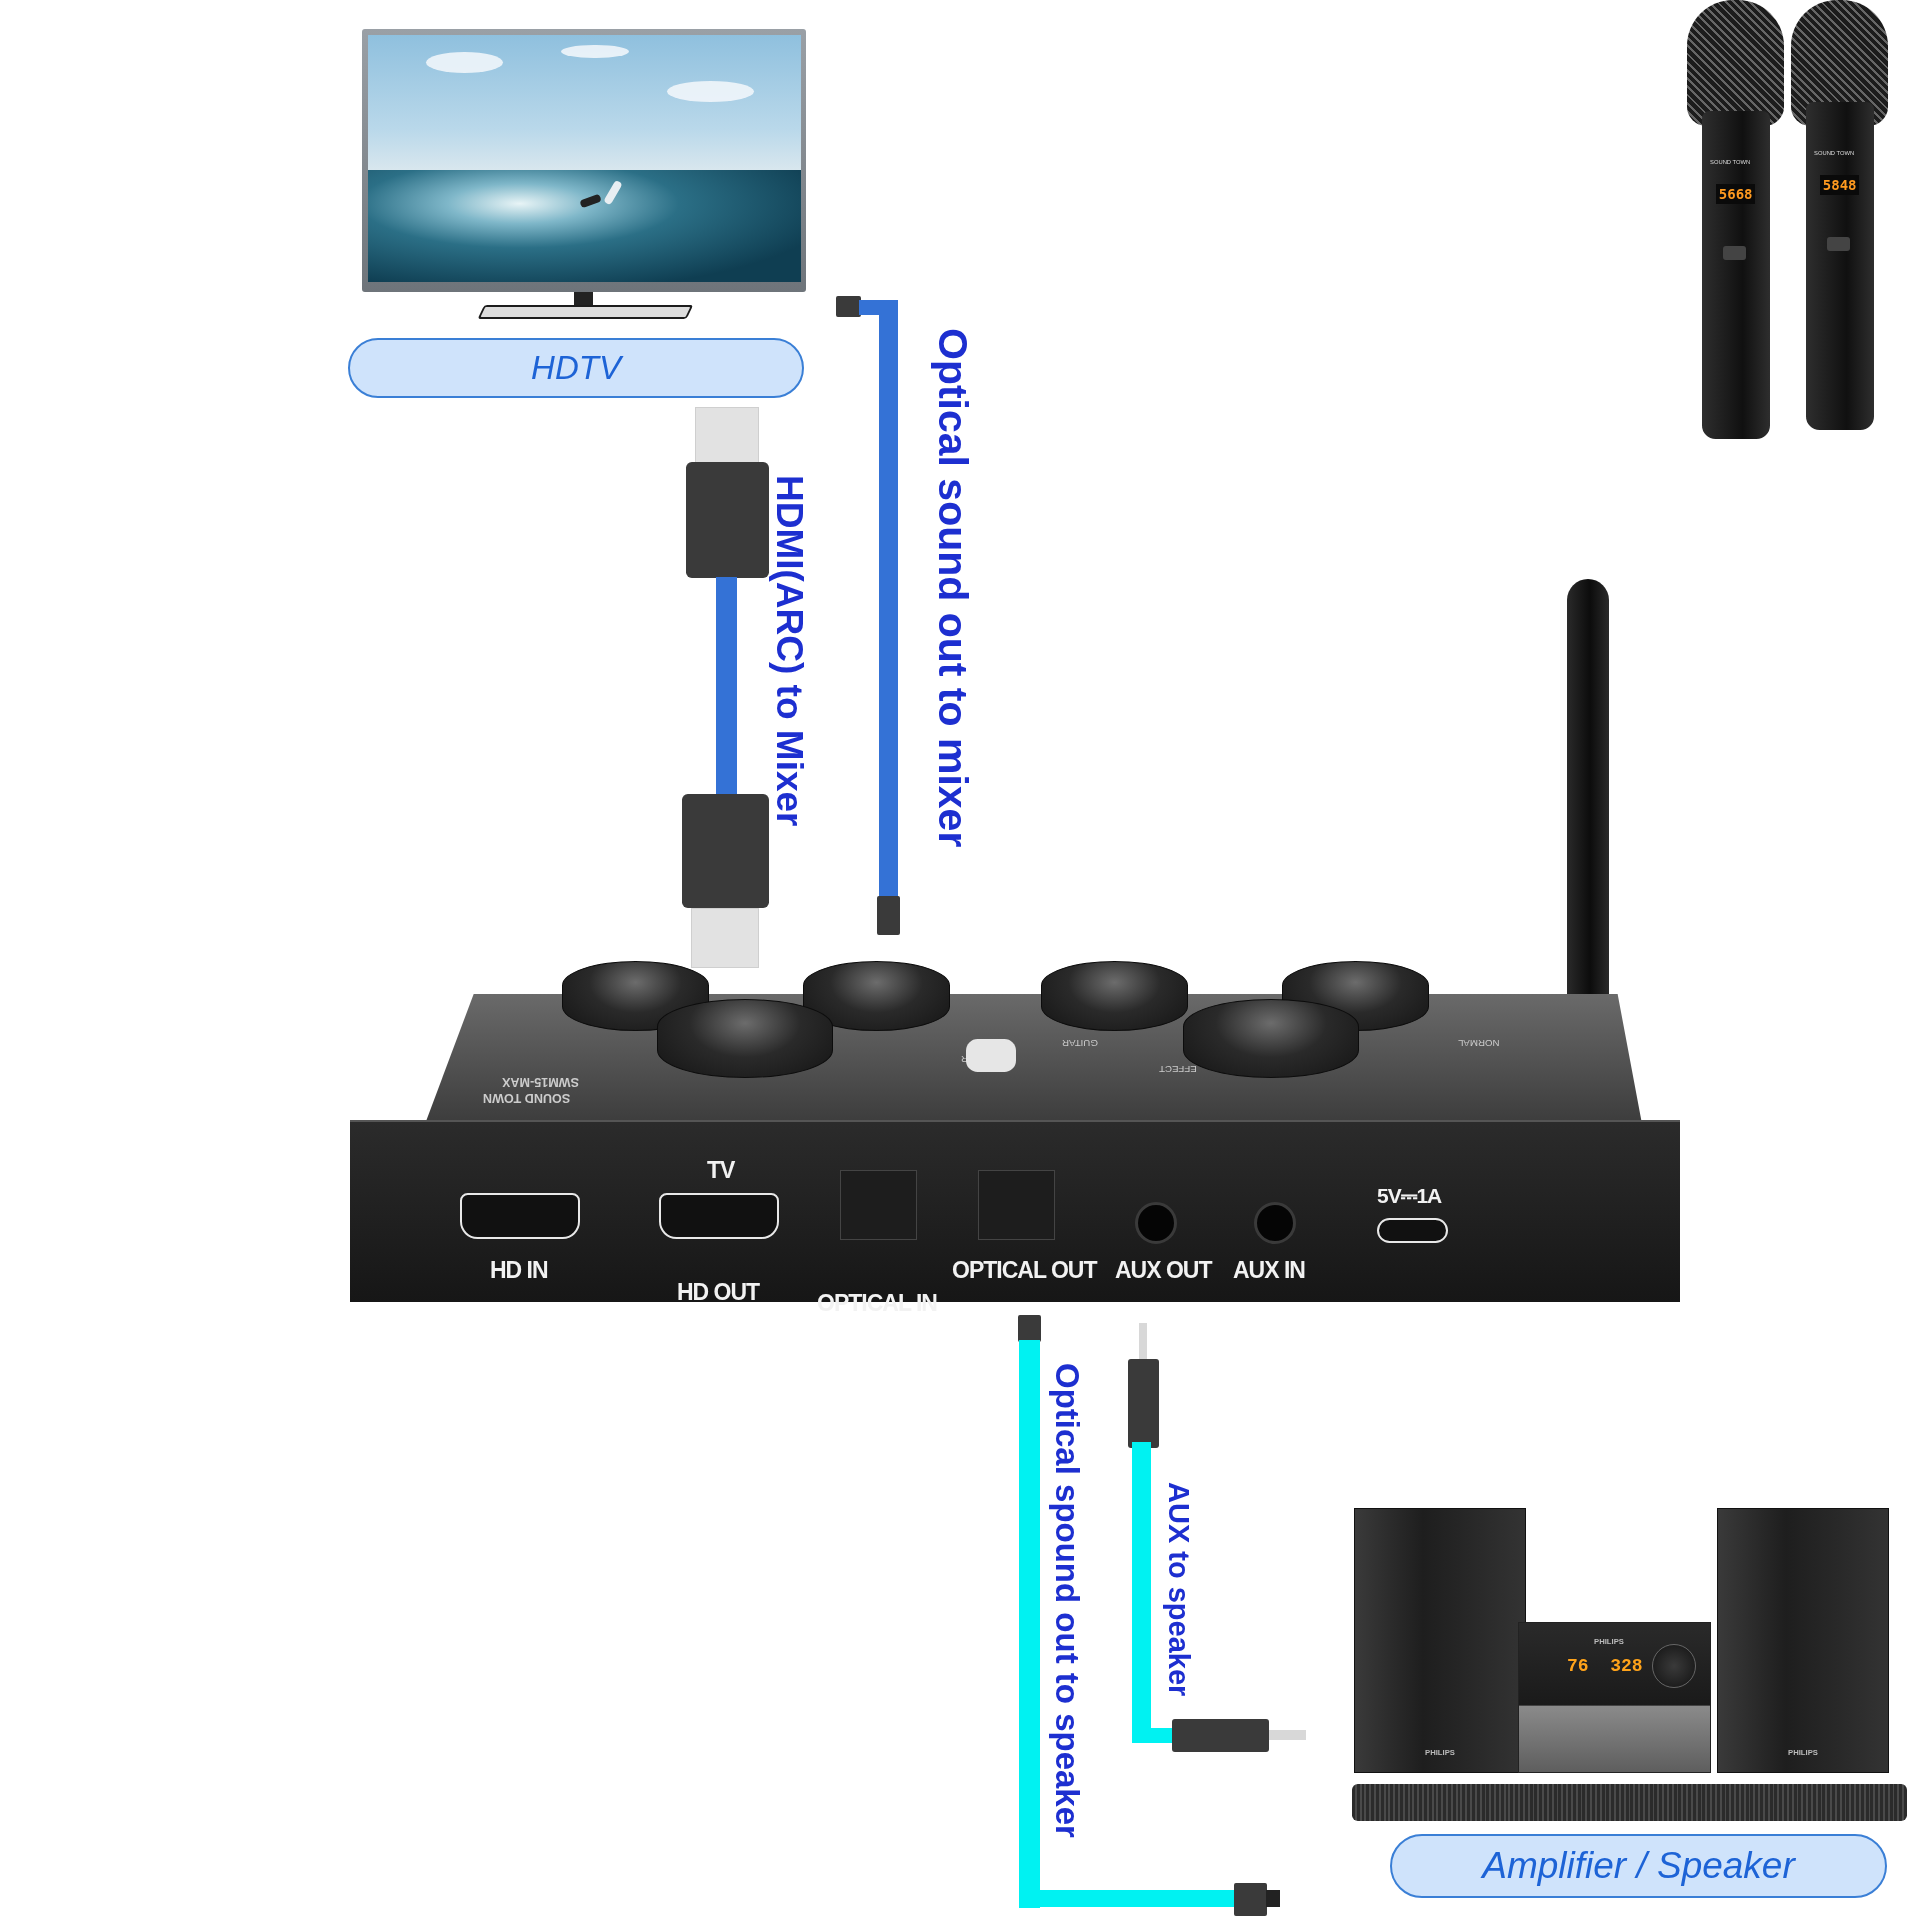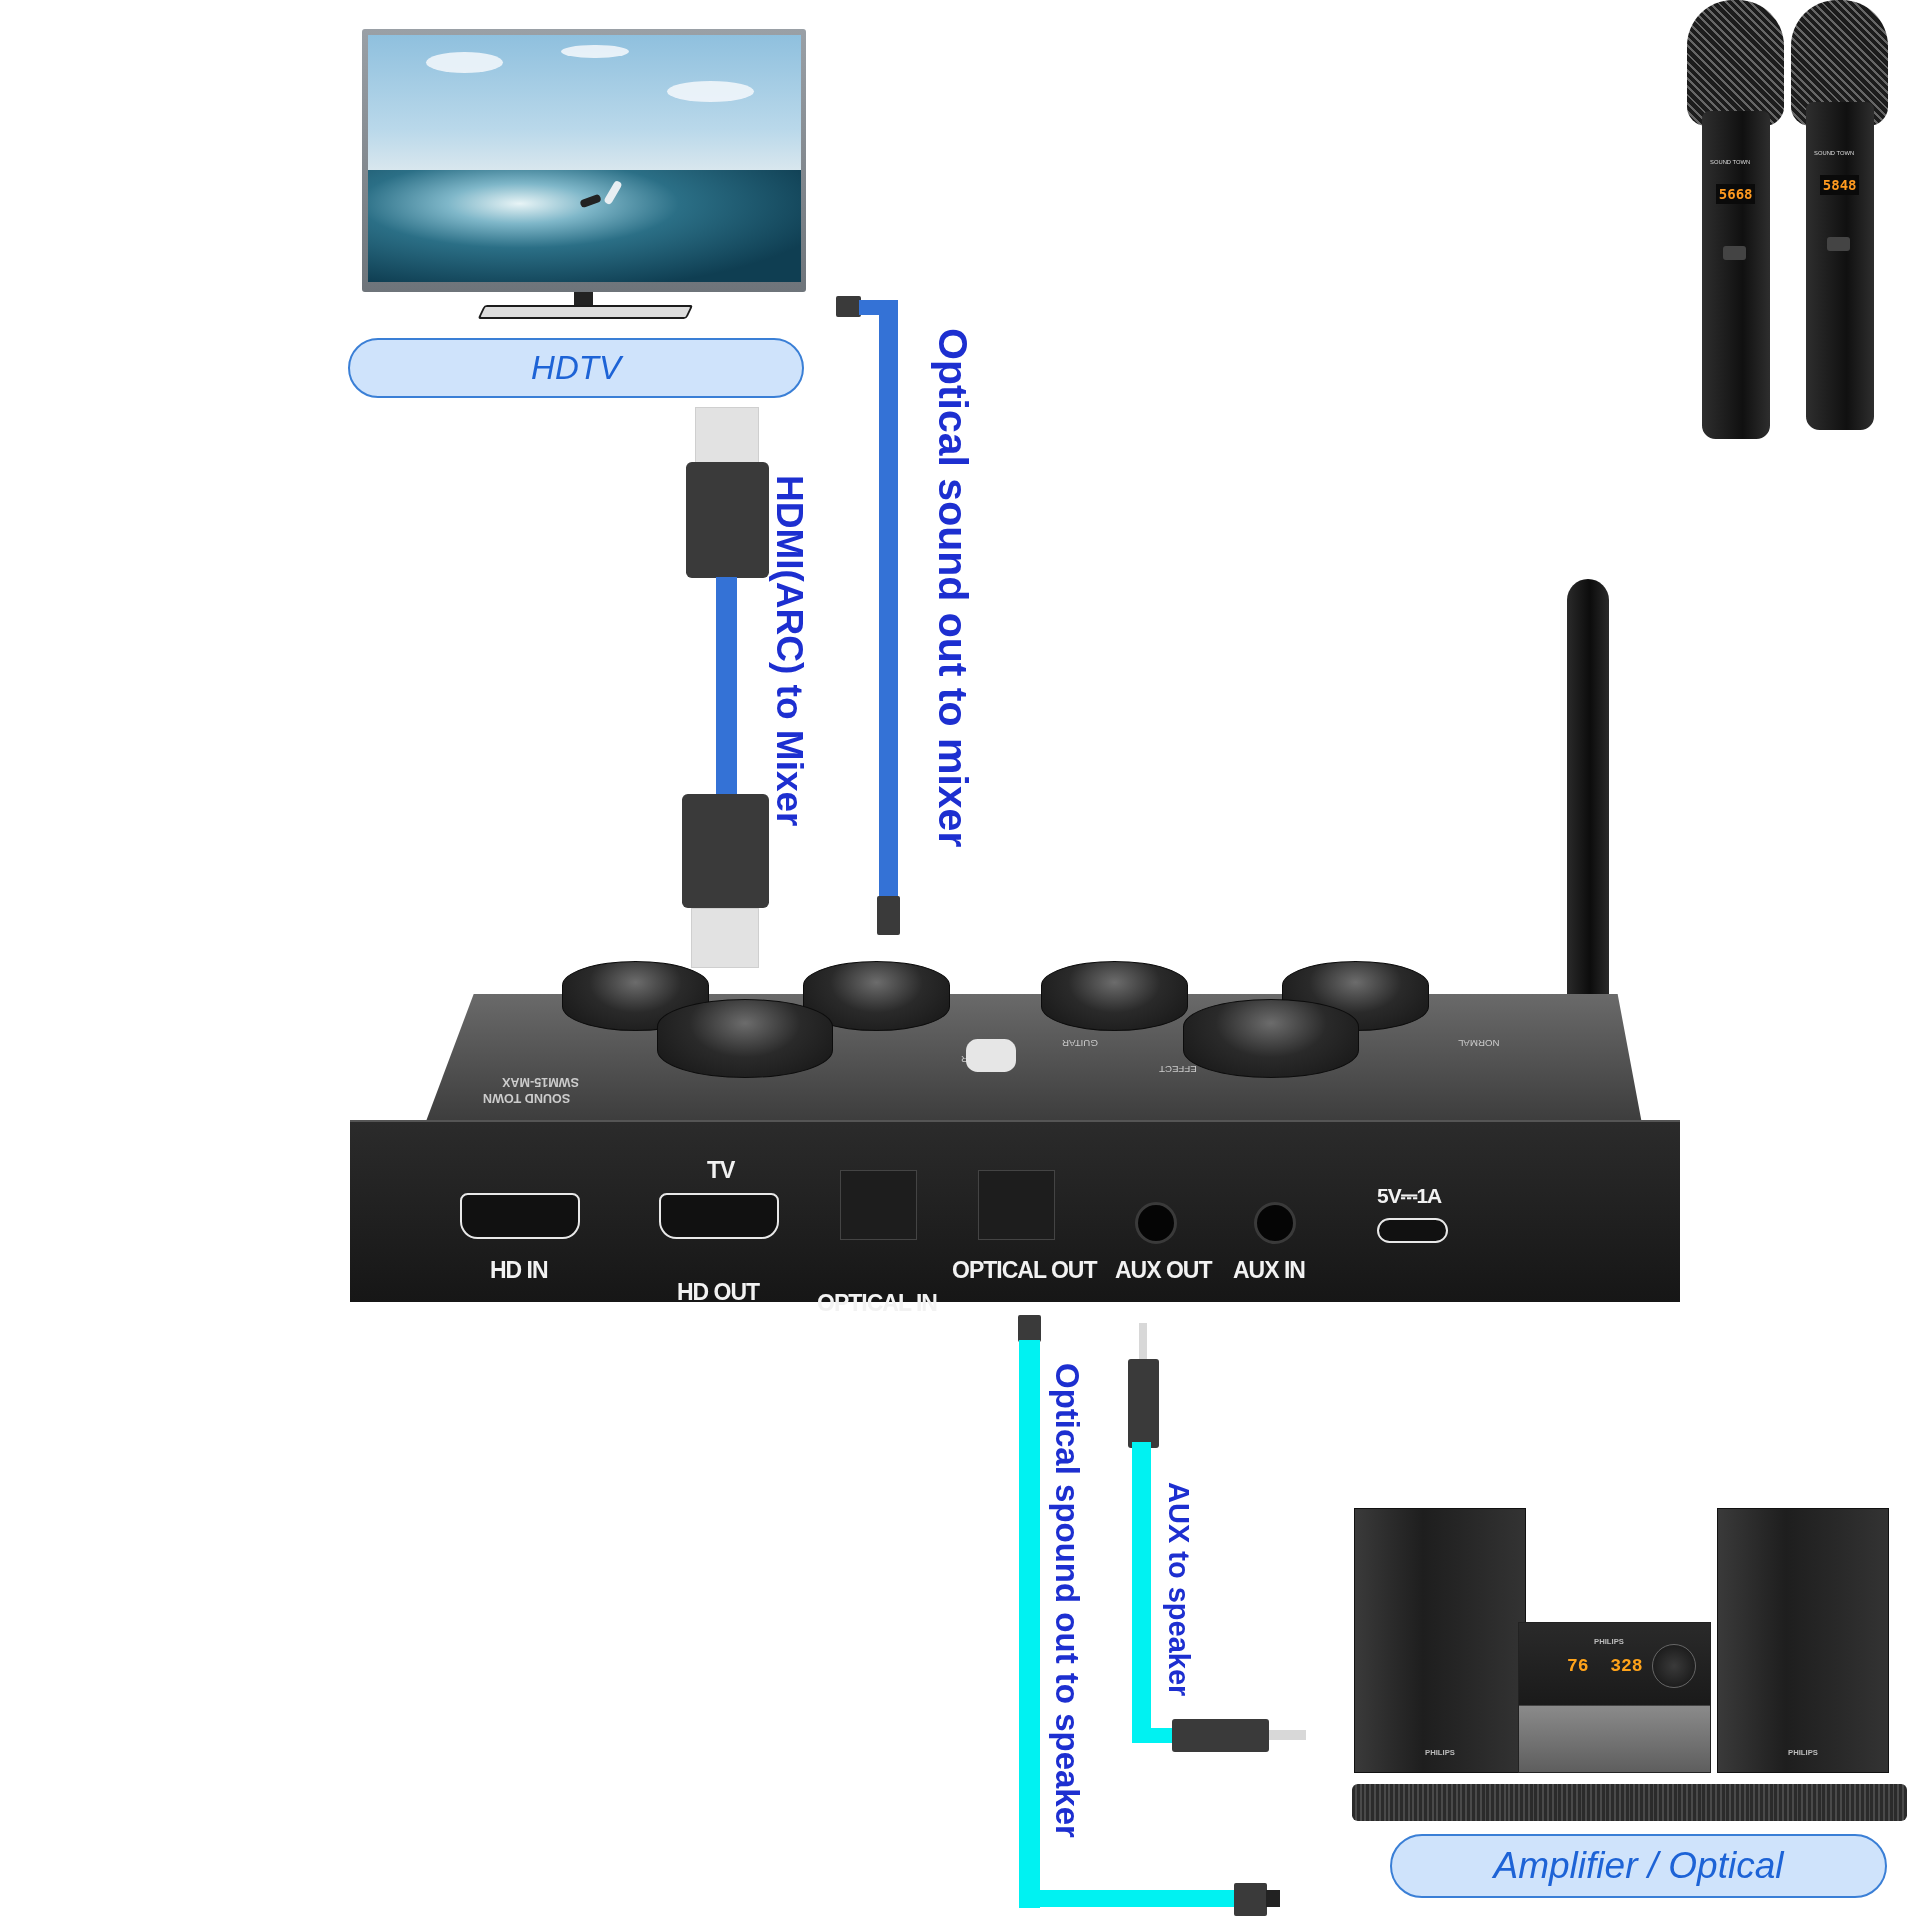--- a/index.html
+++ b/index.html
@@ -161,15 +161,15 @@
   <div class="abs spk-brand" style="left:75px;top:13.5px;">PHILIPS</div>
   <div class="abs" style="left:48px;top:33px;color:#ffa31a;font-family:Liberation Mono, monospace;font-size:18px;font-weight:bold;white-space:pre;">76  328</div>
   <div class="abs" style="left:133px;top:21px;width:42px;height:42px;border-radius:50%;background:radial-gradient(#3a3a3a,#111);border:1.9px solid #666;"></div>
 </div>
 <div class="abs spk" style="left:1717px;top:1508px;width:172px;height:265px;">
   <div class="abs spk-brand" style="left:70px;top:239px;">PHILIPS</div>
 </div>
 <div class="abs soundbar" style="left:1352px;top:1784px;width:555px;height:37px;"></div>
 
 <div class="abs pill" style="left:1390px;top:1834px;width:497px;height:64px;font-size:37px;">
-  <span>Amplifier / Optical</span>
+  <span>Amplifier / Speaker</span>
 </div>
 
 
 </body></html>

